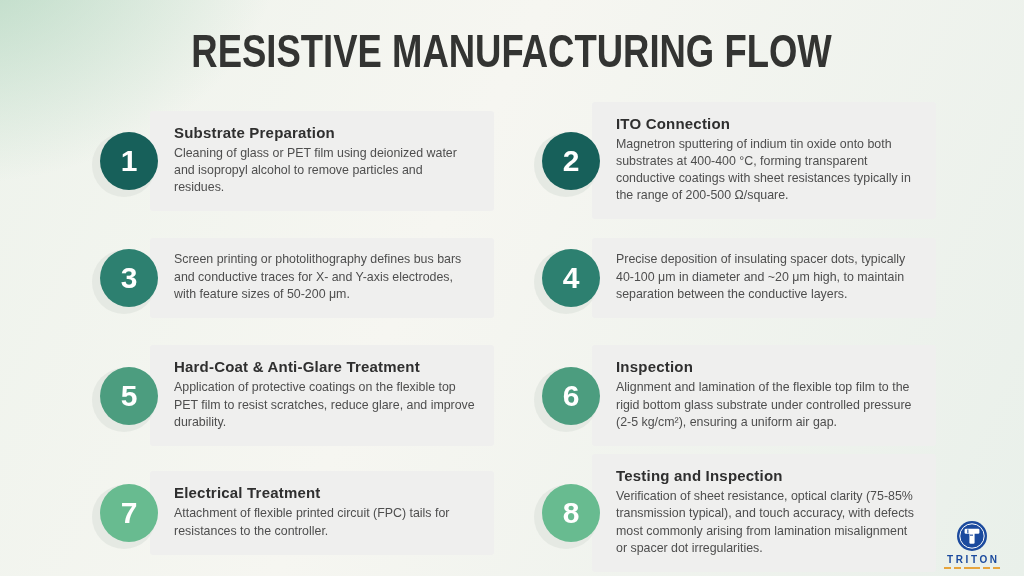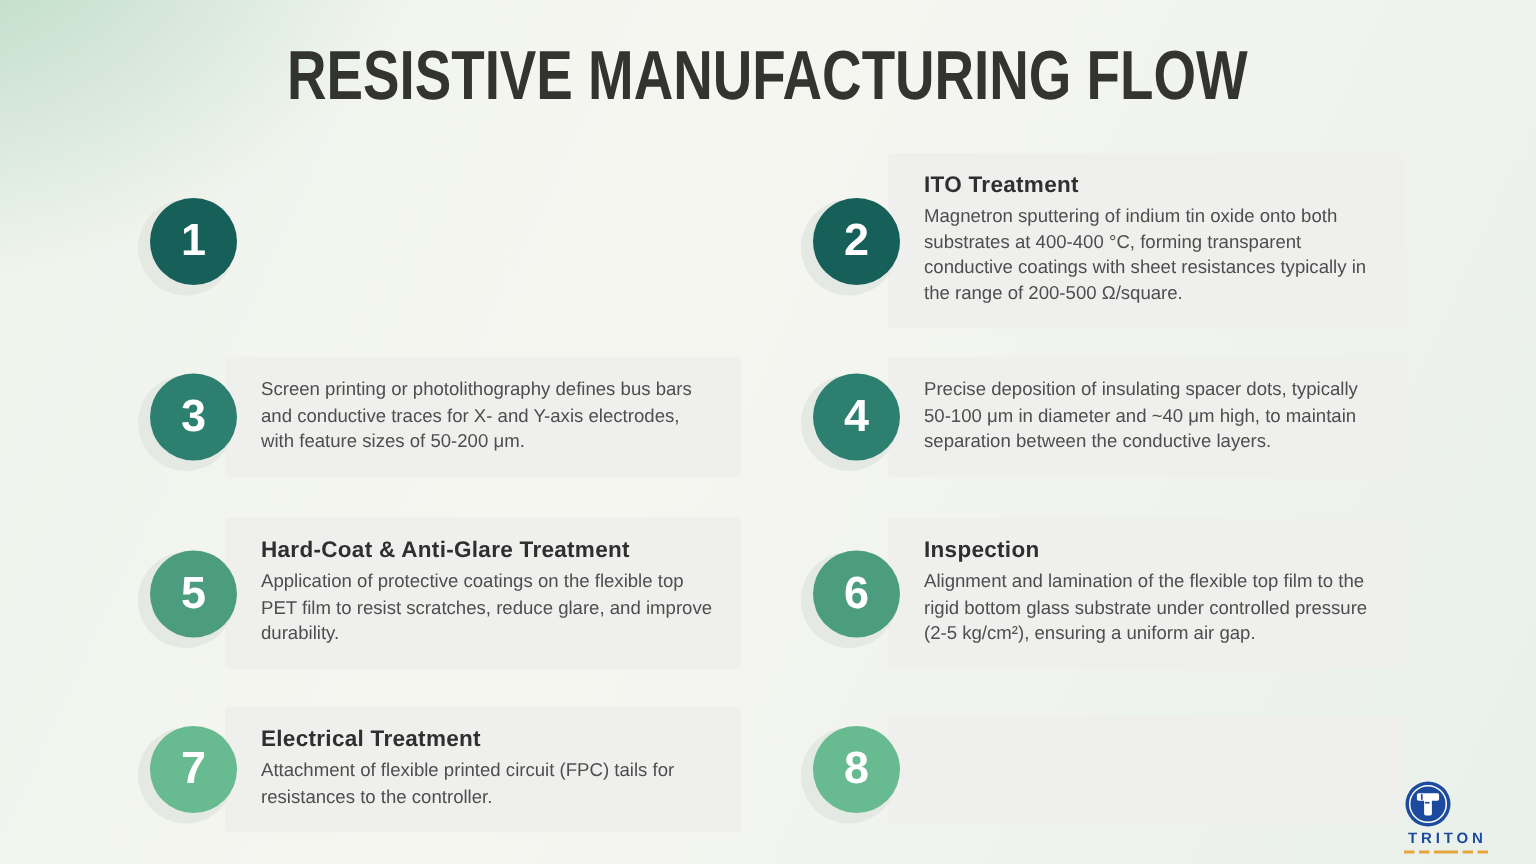--- a/index.html
+++ b/index.html
@@ -86,21 +86,21 @@
     color: #4e4e4e;
   }
 
   .logo {
     position: absolute;
     right: 16px;
     bottom: 7px;
     width: 72px;
     display: flex;
     flex-direction: column;
-    align-items: flex-start;
+    align-items: center;
   }
   .logo-name {
     margin-top: 2px;
     font-size: 10px;
     font-weight: bold;
     color: #1b4a9e;
     letter-spacing: 2.6px;
     text-indent: 2.6px;
   }
   .logo-tagline {
@@ -122,20 +122,24 @@
 
 <h1 class="page-title"><span>RESISTIVE MANUFACTURING FLOW</span></h1>
 
 <div class="columns">
   <div class="column">
 
     <div class="step">
       <div class="step-circle" style="background-color: rgb(23, 96, 90);">
         <span>1</span>
       </div>
+      <div class="step-card">
+        <div class="step-title">Substrate Preparation</div>
+        <div class="step-desc">Cleaning of glass or PET film using deionized water and isopropyl alcohol to remove particles and residues.</div>
+      </div>
     </div>
 
     <div class="step">
       <div class="step-circle" style="background-color: rgb(45, 128, 112);">
         <span>3</span>
       </div>
       <div class="step-card">
         <div class="step-desc">Screen printing or photolithography defines bus bars and conductive traces for X- and Y-axis electrodes, with feature sizes of 50-200 μm.</div>
       </div>
     </div>
@@ -161,49 +165,51 @@
     </div>
 
   </div>
   <div class="column">
 
     <div class="step">
       <div class="step-circle" style="background-color: rgb(23, 96, 90);">
         <span>2</span>
       </div>
       <div class="step-card">
-        <div class="step-title">ITO Treatment</div>
+        <div class="step-title">ITO Connection</div>
         <div class="step-desc">Magnetron sputtering of indium tin oxide onto both substrates at 400-400 °C, forming transparent conductive coatings with sheet resistances typically in the range of 200-500 Ω/square.</div>
       </div>
     </div>
 
     <div class="step">
       <div class="step-circle" style="background-color: rgb(45, 128, 112);">
         <span>4</span>
       </div>
       <div class="step-card">
-        <div class="step-desc">Precise deposition of insulating spacer dots, typically 50-100 μm in diameter and ~40 μm high, to maintain separation between the conductive layers.</div>
+        <div class="step-desc">Precise deposition of insulating spacer dots, typically 40-100 μm in diameter and ~20 μm high, to maintain separation between the conductive layers.</div>
       </div>
     </div>
 
     <div class="step">
       <div class="step-circle" style="background-color: rgb(76, 157, 127);">
         <span>6</span>
       </div>
       <div class="step-card">
         <div class="step-title">Inspection</div>
         <div class="step-desc">Alignment and lamination of the flexible top film to the rigid bottom glass substrate under controlled pressure (2-5 kg/cm²), ensuring a uniform air gap.</div>
       </div>
     </div>
 
     <div class="step">
       <div class="step-circle" style="background-color: rgb(104, 187, 144);">
         <span>8</span>
       </div>
       <div class="step-card">
+        <div class="step-title">Testing and Inspection</div>
+        <div class="step-desc">Verification of sheet resistance, optical clarity (75-85% transmission typical), and touch accuracy, with defects most commonly arising from lamination misalignment or spacer dot irregularities.</div>
       </div>
     </div>
 
   </div>
 </div>
 
 <div class="logo">
   <svg width="32" height="32" viewBox="0 0 32 32">
     <circle cx="16" cy="16" r="15" fill="#1b4a9e"></circle>
     <circle cx="16" cy="16" r="12.2" fill="none" stroke="#ffffff" stroke-width="1"></circle>

